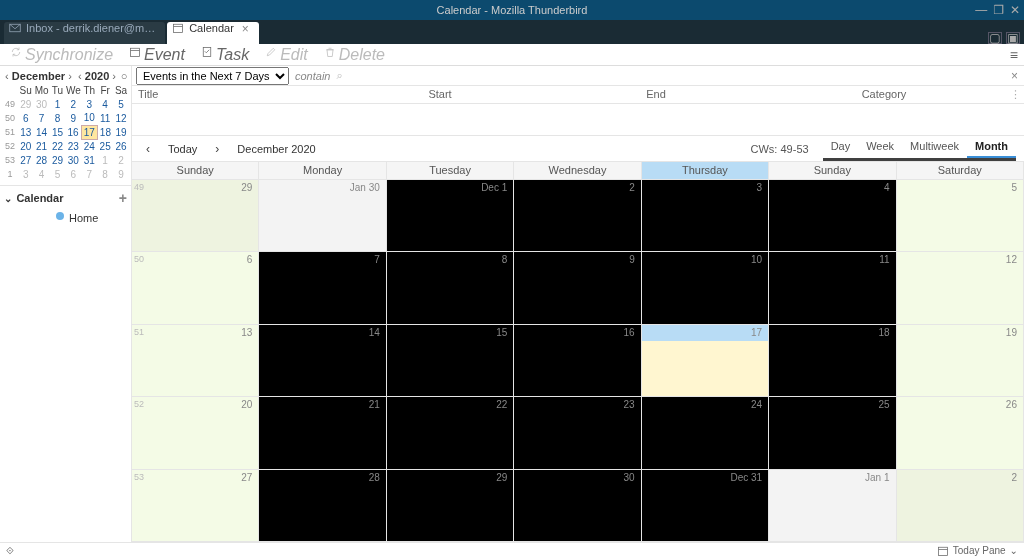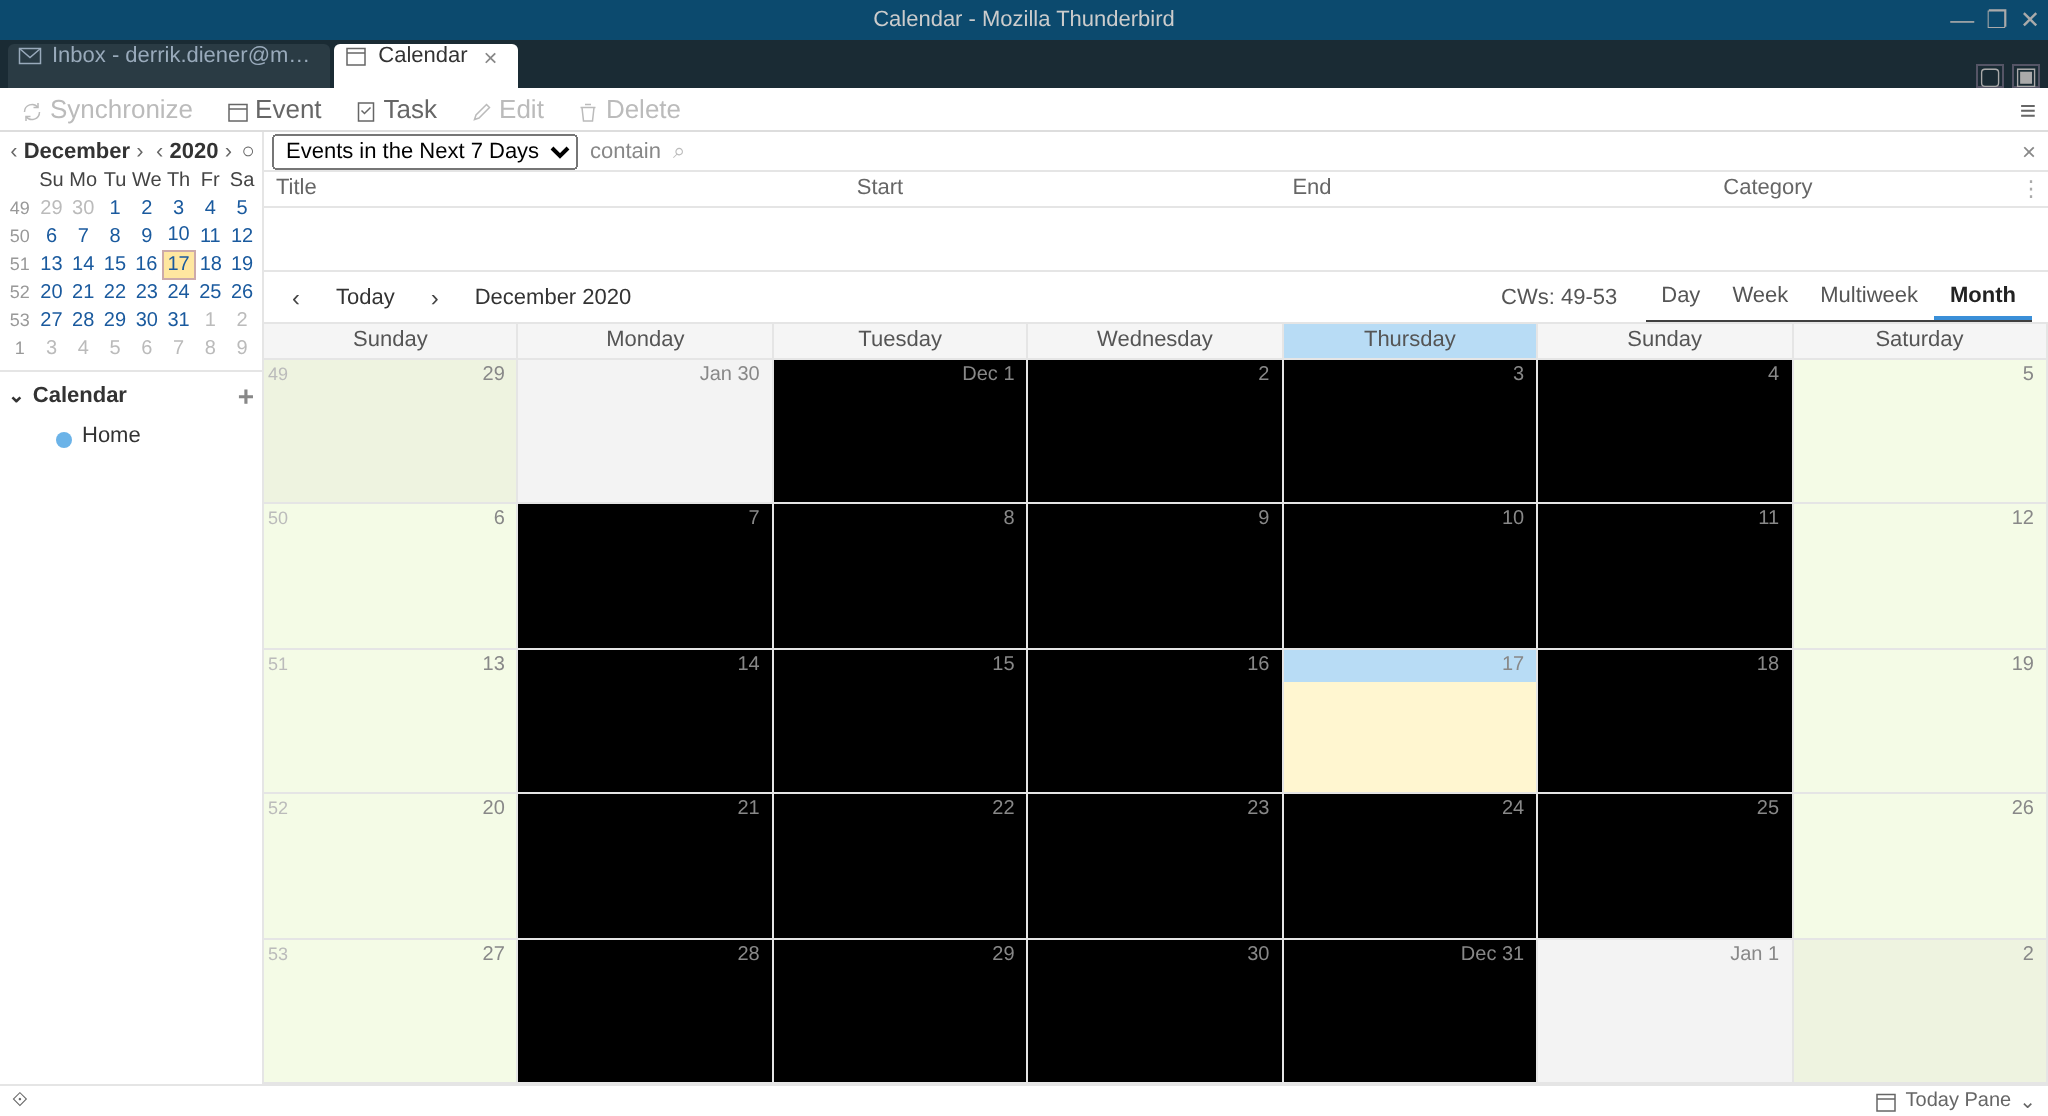--- a/index.html
+++ b/index.html
@@ -16,21 +16,21 @@
   .tab { height: 22px; padding: 0 10px 0 22px; display: flex; align-items: flex-start; font-size: 11px; border-radius: 3px 3px 0 0; margin-right: 2px; position: relative; }
   .tab.inactive { background: #2a3b44; color: #9ab; }
   .tab.active { background: #fff; color: #333; }
   .tab-icon { position: absolute; left: 5px; width: 12px; height: 12px; }
   .tab-close { margin-left: 8px; color: #888; font-size: 12px; }
   .tab-right { position:absolute; right:4px; display:flex; gap:4px; color:#aaa; font-size:12px;}
   .tab-right span { border:1px solid #556; width:14px; height:12px; display:flex; align-items:center; justify-content:center;}
 
   
   .toolbar { height: 22px; border-bottom: 1px solid #ddd; display: flex; align-items: center; padding: 0 4px; gap: 4px; position:relative;}
-  .tool-btn { padding: 2px 6px; font-size: 13px; color: #666; display: flex; align-items: flex-end; gap: 3px; cursor: pointer; }
+  .tool-btn { padding: 2px 6px; font-size: 16px; color: #666; display: flex; align-items: flex-start; gap: 3px; cursor: pointer; font-style: italic; }
   .tool-btn.disabled { color: #bbb; }
   .tool-btn .ico { width: 12px; height: 12px; display:inline-block; }
   .hamburger { position:absolute; right:6px; color:#666; font-size:14px;}
 
   
   .main { display: flex; height: calc(100% - 20px - 24px - 22px - 16px); }
 
   
   .sidebar { width: 132px; border-right: 1px solid #e5e5e5; display:flex; flex-direction:column; }
   .mini-cal { padding: 4px 2px; }
@@ -39,51 +39,51 @@
   .mini-nav .lbl { font-weight: bold; flex:1; text-align:center;}
   .mini-grid { width: 100%; font-size: 10px; border-collapse: collapse; text-align:center;}
   .mini-grid th { font-weight: normal; color:#444; padding:1px 0;}
   .mini-grid td { padding:1px 0; width:16px; height:14px; color:#1a5a9e; cursor:pointer;}
   .mini-grid .wk { color:#999; font-size:9px;}
   .mini-grid .off { color:#bbb;}
   .mini-grid .today { background:#ffe7a0; border:1px solid #caa; }
   .cal-list-header { border-top:1px solid #e5e5e5; padding:4px 4px; display:flex; align-items:center; gap:4px; font-weight:bold;}
   .cal-list-header .chev { font-size:10px;}
   .cal-list-header .plus { margin-left:auto; color:#888; font-size:14px;}
-  .cal-item { padding:2px 28px; display:flex; align-items:flex-end; gap:5px;}
+  .cal-item { padding:2px 16px; display:flex; align-items:flex-start; gap:5px;margin-left:40px;}
   .cal-dot { width:8px; height:8px; border-radius:50%; background:#6bb3e8; display:inline-block;}
 
   
   .content { flex:1; display:flex; flex-direction:column; }
 
   
   .filter-bar { height: 20px; display:flex; align-items:center; border-bottom:1px solid #e5e5e5; padding-left:4px; gap:6px;}
   .filter-select { height:18px; font-size:11px; padding:0 2px;}
-  .filter-bar .contain-lbl { color:#888; }
+  .filter-bar .contain-lbl { color:#888;font-style:italic; }
   .filter-search { flex:1; border:none; outline:none; font-size:11px; background:transparent;}
   .filter-close { margin-right:6px; color:#888; font-size:12px; cursor:pointer;}
 
   
   .col-headers { height:18px; display:flex; border-bottom:1px solid #e5e5e5; color:#666;}
   .col-headers div { padding:2px 6px;}
   .ch-title { width: 200px;}
   .ch-start { flex:1; text-align:center;}
   .ch-end { flex:1; text-align:center;}
   .ch-cat { width:240px; text-align:center;}
   .ch-menu { width:20px; text-align:center; color:#aaa;}
 
   .listbody { flex: 0 0 32px; border-bottom:1px solid #e5e5e5;}
 
   
   .cal-nav { height: 26px; display:flex; align-items:center; padding:0 8px; gap:8px; border-bottom:1px solid #e5e5e5; }
   .cal-nav .arrow-btn { width:16px; text-align:center; cursor:pointer; color:#444; font-size:12px;}
   .cal-nav .today-lbl { padding:2px 4px; cursor:pointer;}
   .cal-nav .period-lbl { margin-left:4px;}
   .cal-nav .cw-info { margin-left:auto; color:#555;}
-  .view-tabs { display:flex; border-bottom:1px solid #404040; margin-left:6px; align-self:flex-end;}
+  .view-tabs { display:flex; border-bottom:3px solid #404040; margin-left:6px; align-self:flex-end;}
   .view-tab { padding:4px 8px 4px 8px; font-size:11px; color:#555; cursor:pointer;}
   .view-tab.active { border-bottom:2px solid #3a8fd8; font-weight:bold; color:#222;}
 
   
   .dow-row { height:18px; display:flex; background:#f5f5f5; border-bottom:1px solid #e5e5e5;}
   .dow-cell { flex:1; text-align:center; font-size:11px; padding-top:2px; border-right:1px solid #e5e5e5; color:#555;}
   .dow-cell.today-col { background:#b8dcf5; font-weight:normal;}
 
   
   .month-grid { flex:1; display:flex; flex-direction:column;}

